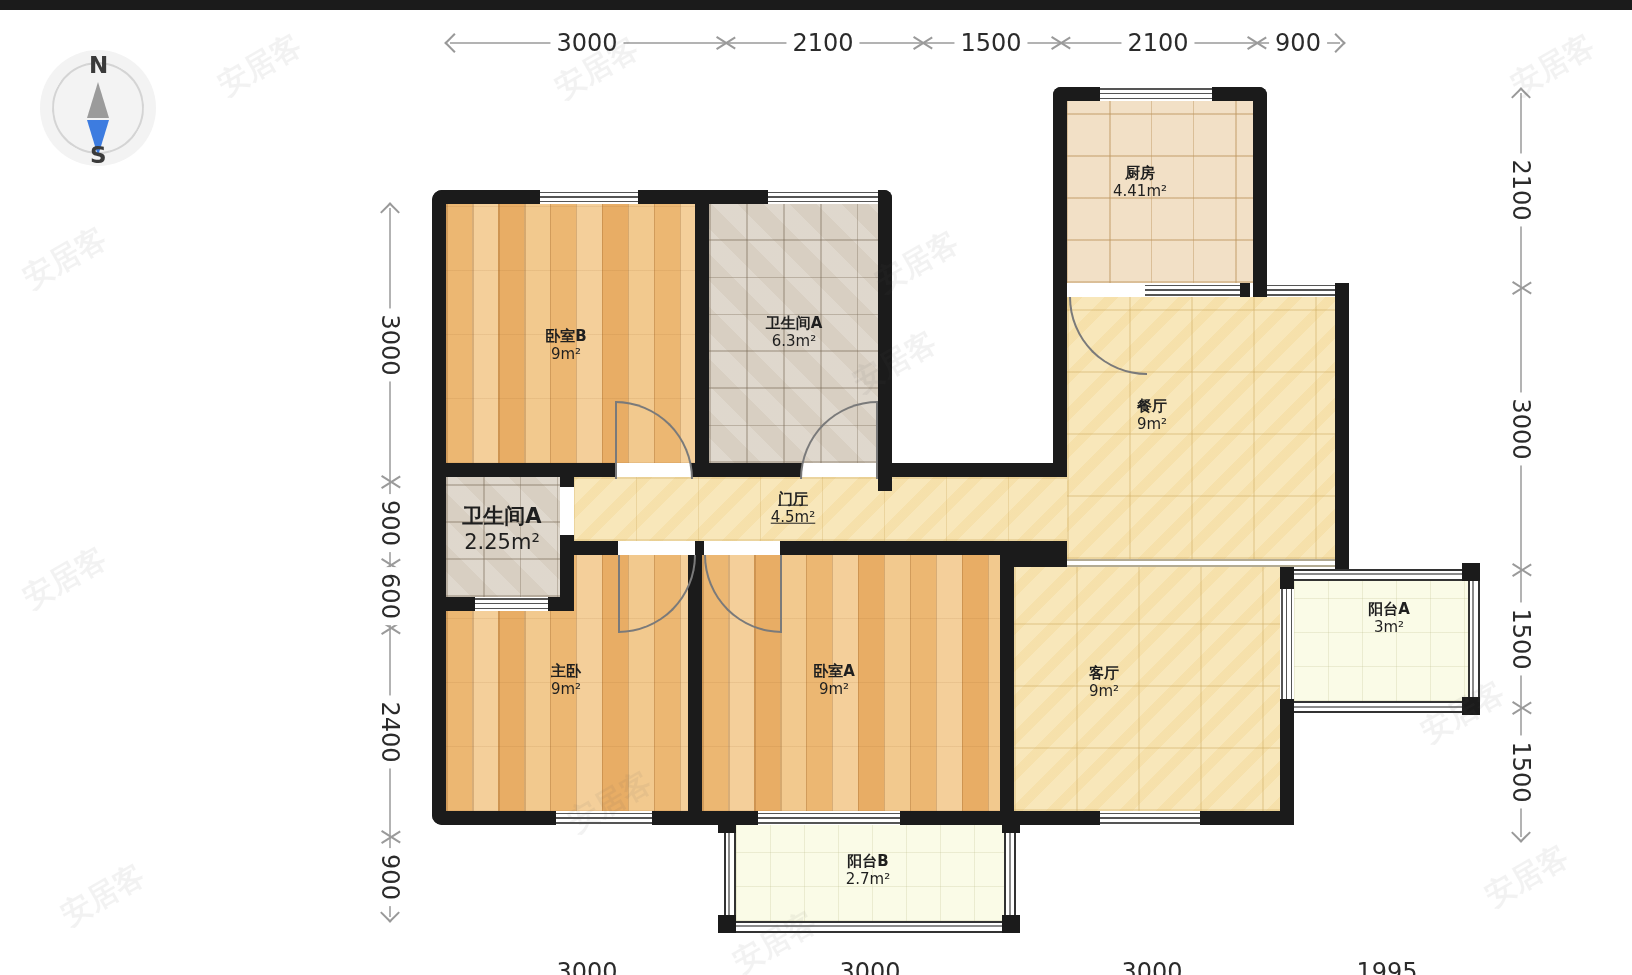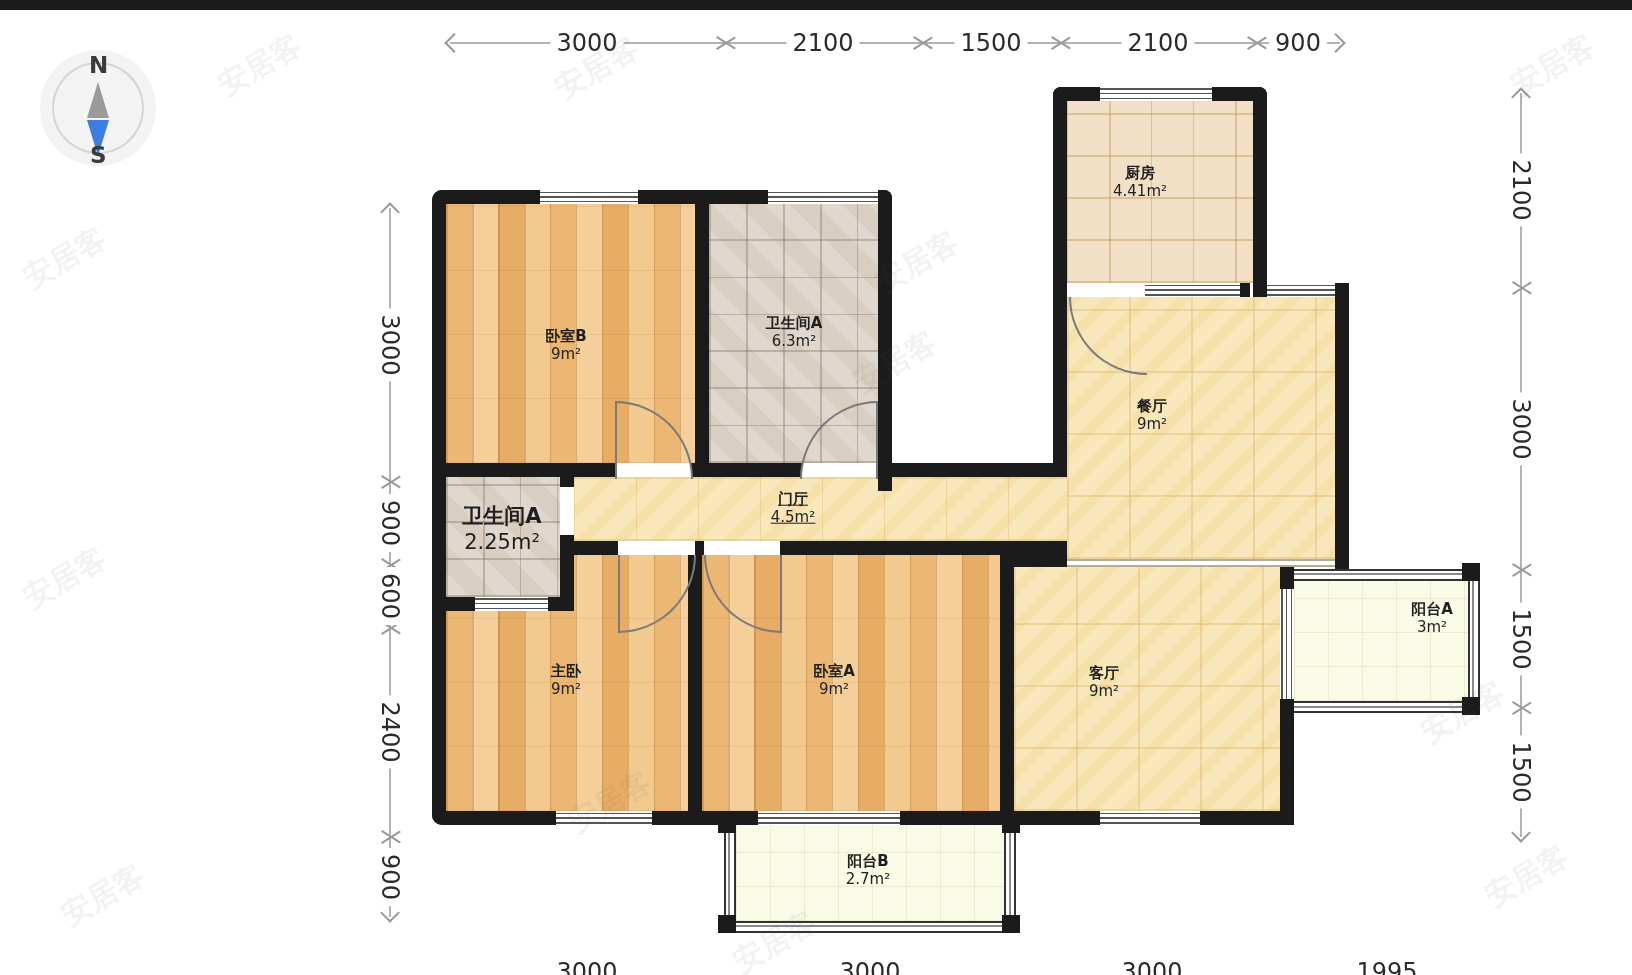--- a/index.html
+++ b/index.html
@@ -177,21 +177,21 @@
     <div>9m²</div>
   </div>
   <div class="rlabel" style="left:834px;top:680px;">
     <div class="nm">卧室A</div>
     <div>9m²</div>
   </div>
   <div class="rlabel" style="left:1104px;top:682px;">
     <div class="nm">客厅</div>
     <div>9m²</div>
   </div>
-  <div class="rlabel" style="left:1432px;top:618px;text-align:center;">
+  <div class="rlabel" style="left:1389px;top:618px;text-align:center;">
     <div class="nm">阳台A</div>
     <div>3m²</div>
   </div>
   <div class="rlabel" style="left:868px;top:870px;">
     <div class="nm">阳台B</div>
     <div>2.7m²</div>
   </div>
 
   <div class="dline-h" style="left:450px;top:42px;width:890px;"></div>
   <div class="chev" style="left:450px;top:43px;border-left:2px solid #999;border-bottom:2px solid #999;transform:translate(-20%,-50%) rotate(45deg);"></div>

